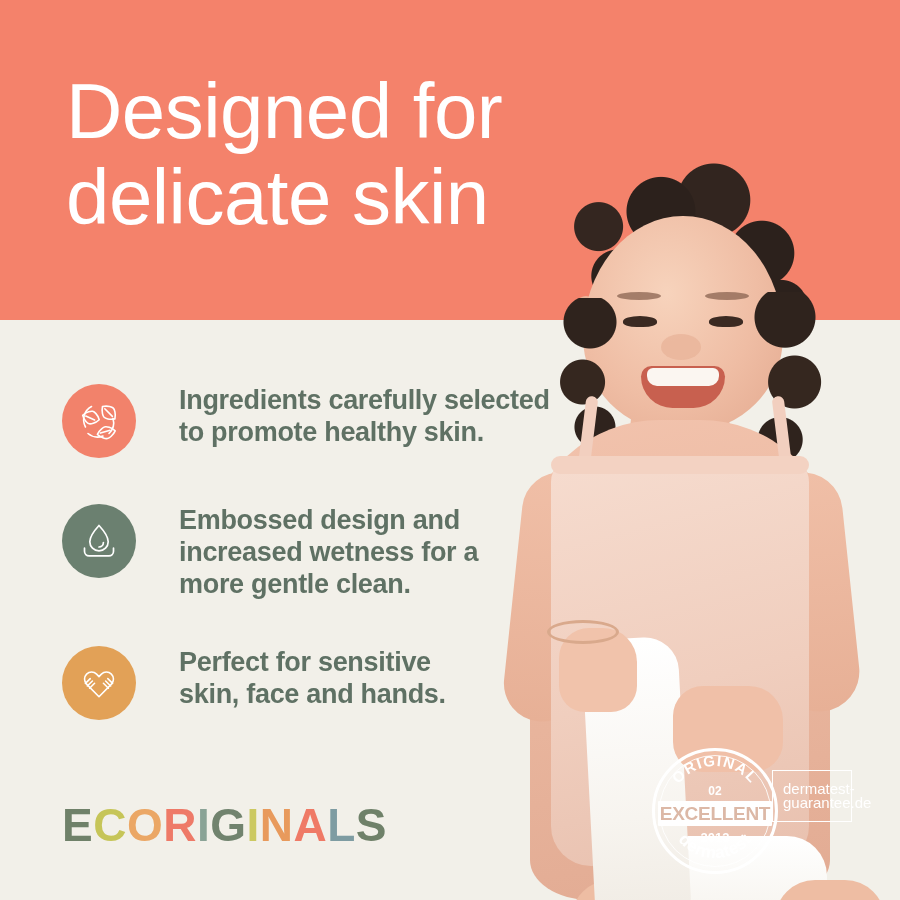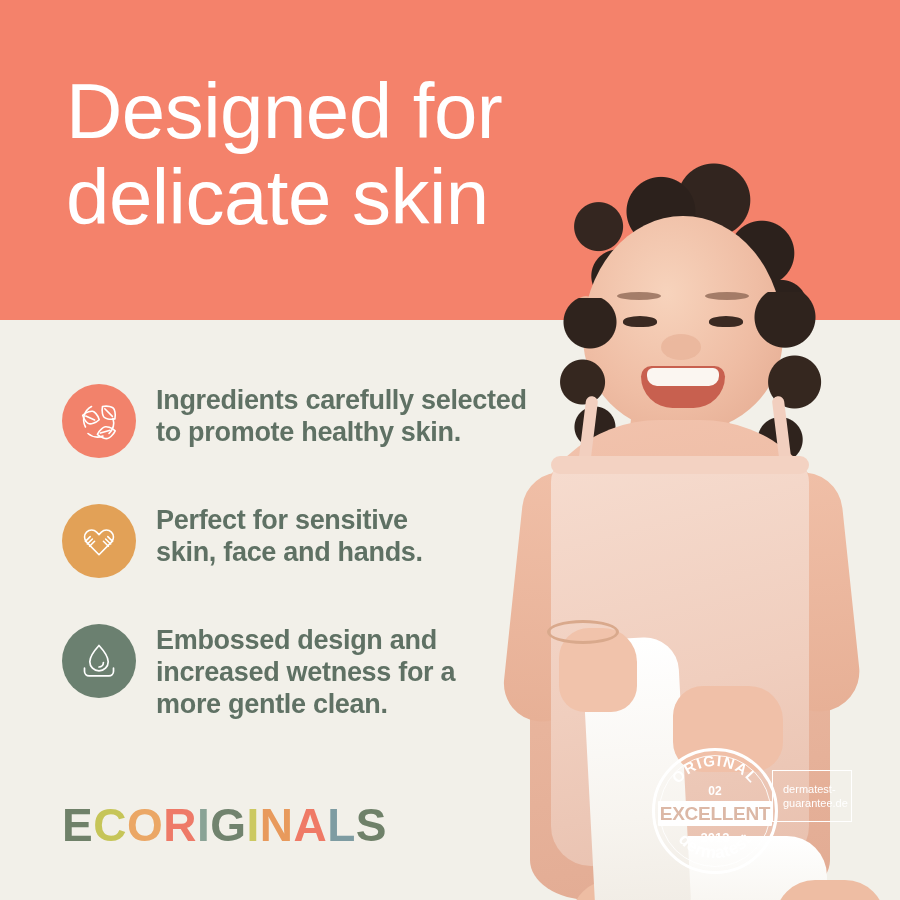--- a/index.html
+++ b/index.html
@@ -63,21 +63,21 @@
     width: 74px;
     height: 74px;
     border-radius: 50%;
     display: flex;
     align-items: center;
     justify-content: center;
     margin-top: 2px;
   }
   .feature-icon svg { display: block; }
   .feature-text {
-    margin-left: 20px;
+    margin-left: 43px;
     color: #5f7164;
     font-size: 27px;
     line-height: 32px;
     font-weight: 700;
     letter-spacing: -0.3px;
     padding-top: 2px;
     white-space: pre-line;
   }
   .f1 .feature-icon { background: #f2826b; }
   .f2 .feature-icon { background: #6b8070; }
@@ -363,21 +363,21 @@
     width: 80px;
     height: 52px;
     border: 1.5px solid #ffffff;
     display: flex;
     align-items: center;
     padding-left: 10px;
     box-sizing: border-box;
   }
   .guarantee-text {
     color: #ffffff;
-    font-size: 11px;
+    font-size: 15px;
     line-height: 14px;
     font-weight: 400;
     white-space: pre-line;
   }
 </style>
 </head>
 <body>
 
 <div class="poster">
 
@@ -432,47 +432,47 @@
           <path d="M5.7 16.4c4-3.9 8.6-4.4 10-4.1 1.4.3 5.1 3 6.5 8.4-4 3.9-8.6 4.4-10 4.1-1.4-.3-5.1-3-6.5-8.4Z"></path>
           <path d="M8.8 17 17.6 21"></path>
           <path d="M20.4 35.4c2.3-5.1 6.4-7.3 7.8-7.6 1.4-.3 6 .2 10 4.1-2.3 5.1-6.4 7.3-7.8 7.6-1.4.3-6-.2-10-4.1Z"></path>
           <path d="M23.4 34.1 33.1 31.2"></path>
         </svg>
       </div>
       <div class="feature-text">Ingredients carefully selected
 to promote healthy skin.</div>
     </div>
 
+    <div class="feature f2">
+      <div class="feature-icon">
+        <svg width="44" height="44" viewBox="0 0 44 44" fill="none" stroke="#ffffff" stroke-width="1.7" stroke-linecap="round" stroke-linejoin="round">
+          <path d="M22 6.5c0 0-9.2 10-9.2 16.2a9.2 9.2 0 0 0 18.4 0C31.2 16.5 22 6.5 22 6.5Z"></path>
+          <path d="M26.4 23.6a4.4 4.4 0 0 1-4.4 4.4"></path>
+          <path d="M7.5 29.2v3.1a4.6 4.6 0 0 0 4.6 4.6h19.8a4.6 4.6 0 0 0 4.6-4.6v-3.1"></path>
+        </svg>
+      </div>
+      <div class="feature-text">Embossed design and
+increased wetness for a
+more gentle clean.</div>
+    </div>
+
     <div class="feature f3">
       <div class="feature-icon">
         <svg width="44" height="44" viewBox="0 0 44 44" fill="none" stroke="#ffffff" stroke-width="1.55" stroke-linecap="round" stroke-linejoin="round">
           <path d="M22 35.8 9.6 23.1a7.1 7.1 0 0 1 0-10 7.1 7.1 0 0 1 10 0L22 15.6l2.4-2.5a7.1 7.1 0 0 1 10 0 7.1 7.1 0 0 1 0 10L22 35.8Z"></path>
           <path d="M13.2 17.6 8.4 22.4"></path>
           <path d="M15.4 20 10.3 25"></path>
           <path d="M17.6 22.3 12.6 27.3"></path>
           <path d="M30.8 17.6l4.8 4.8"></path>
           <path d="M28.6 20l5.1 5"></path>
           <path d="M26.4 22.3l5 5"></path>
         </svg>
       </div>
       <div class="feature-text">Perfect for sensitive
 skin, face and hands.</div>
-    </div>
-
-    <div class="feature f2">
-      <div class="feature-icon">
-        <svg width="44" height="44" viewBox="0 0 44 44" fill="none" stroke="#ffffff" stroke-width="1.7" stroke-linecap="round" stroke-linejoin="round">
-          <path d="M22 6.5c0 0-9.2 10-9.2 16.2a9.2 9.2 0 0 0 18.4 0C31.2 16.5 22 6.5 22 6.5Z"></path>
-          <path d="M26.4 23.6a4.4 4.4 0 0 1-4.4 4.4"></path>
-          <path d="M7.5 29.2v3.1a4.6 4.6 0 0 0 4.6 4.6h19.8a4.6 4.6 0 0 0 4.6-4.6v-3.1"></path>
-        </svg>
-      </div>
-      <div class="feature-text">Embossed design and
-increased wetness for a
-more gentle clean.</div>
     </div>
 
   </div>
 
   <div class="logo">
       <span style="color: rgb(111, 129, 105);">E</span>
       <span style="color: rgb(198, 197, 88);">C</span>
       <span style="color: rgb(235, 167, 101);">O</span>
       <span style="color: rgb(238, 122, 104);">R</span>
       <span style="color: rgb(138, 163, 150);">I</span>

